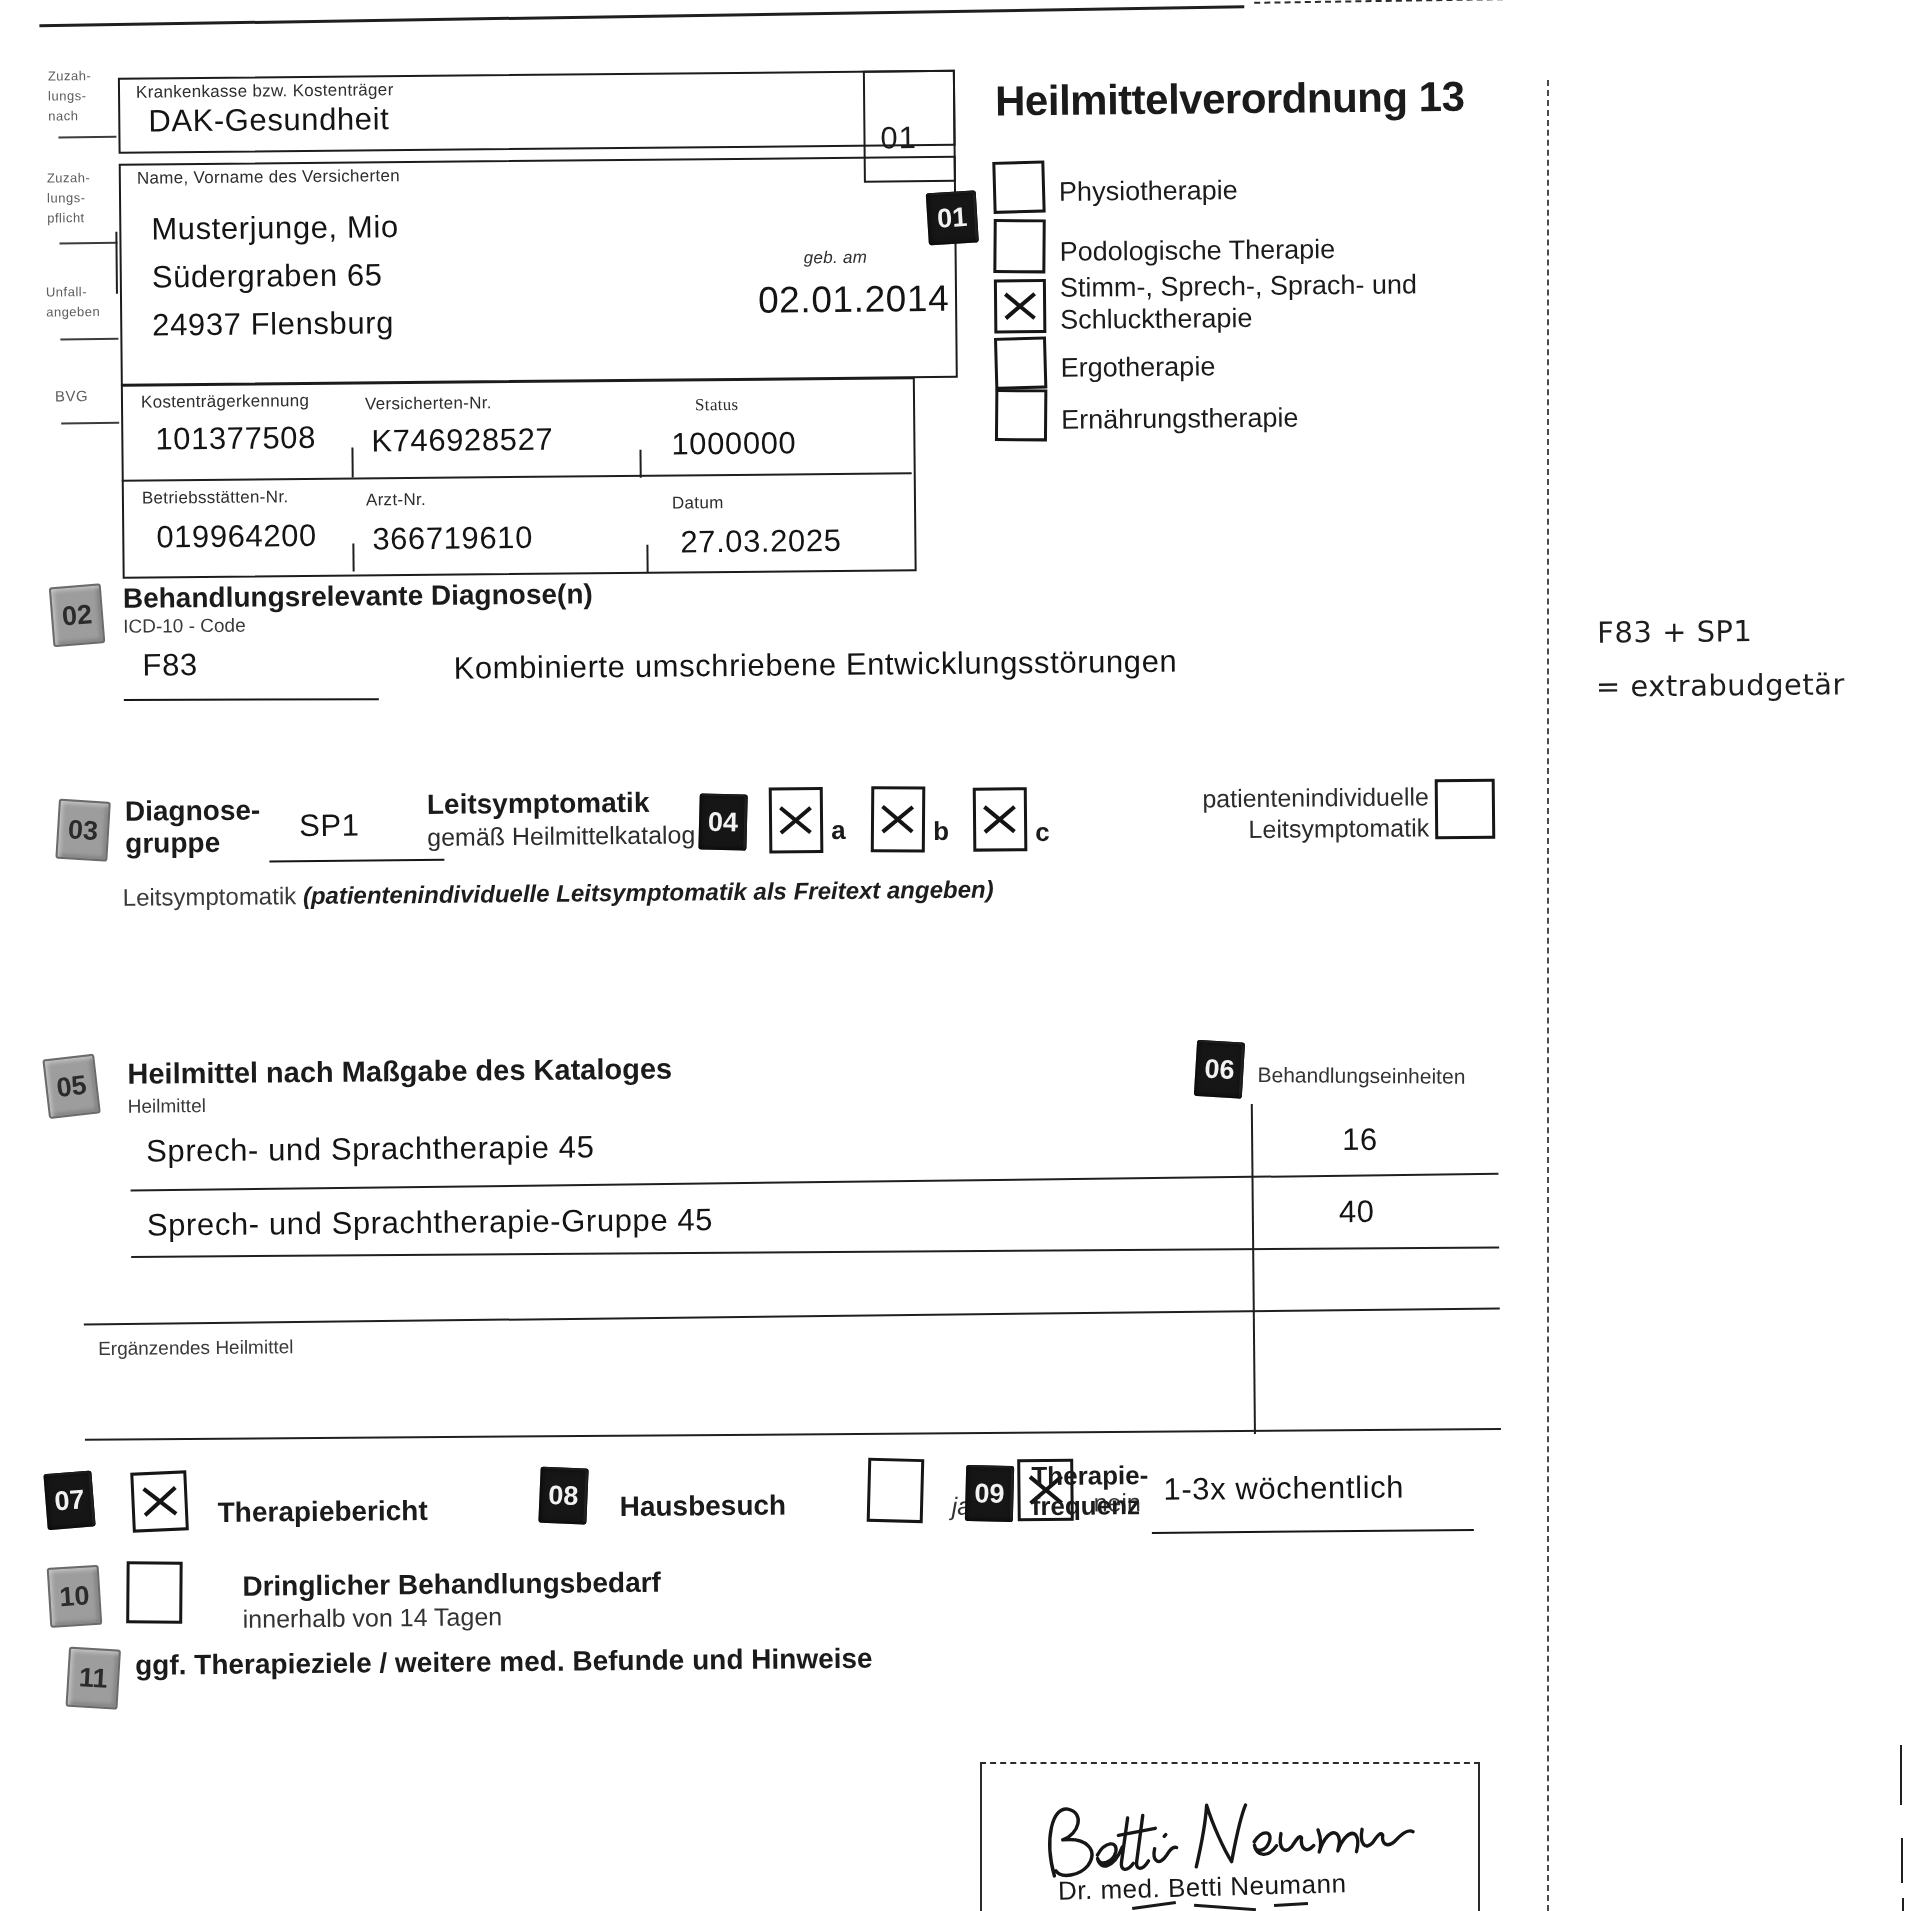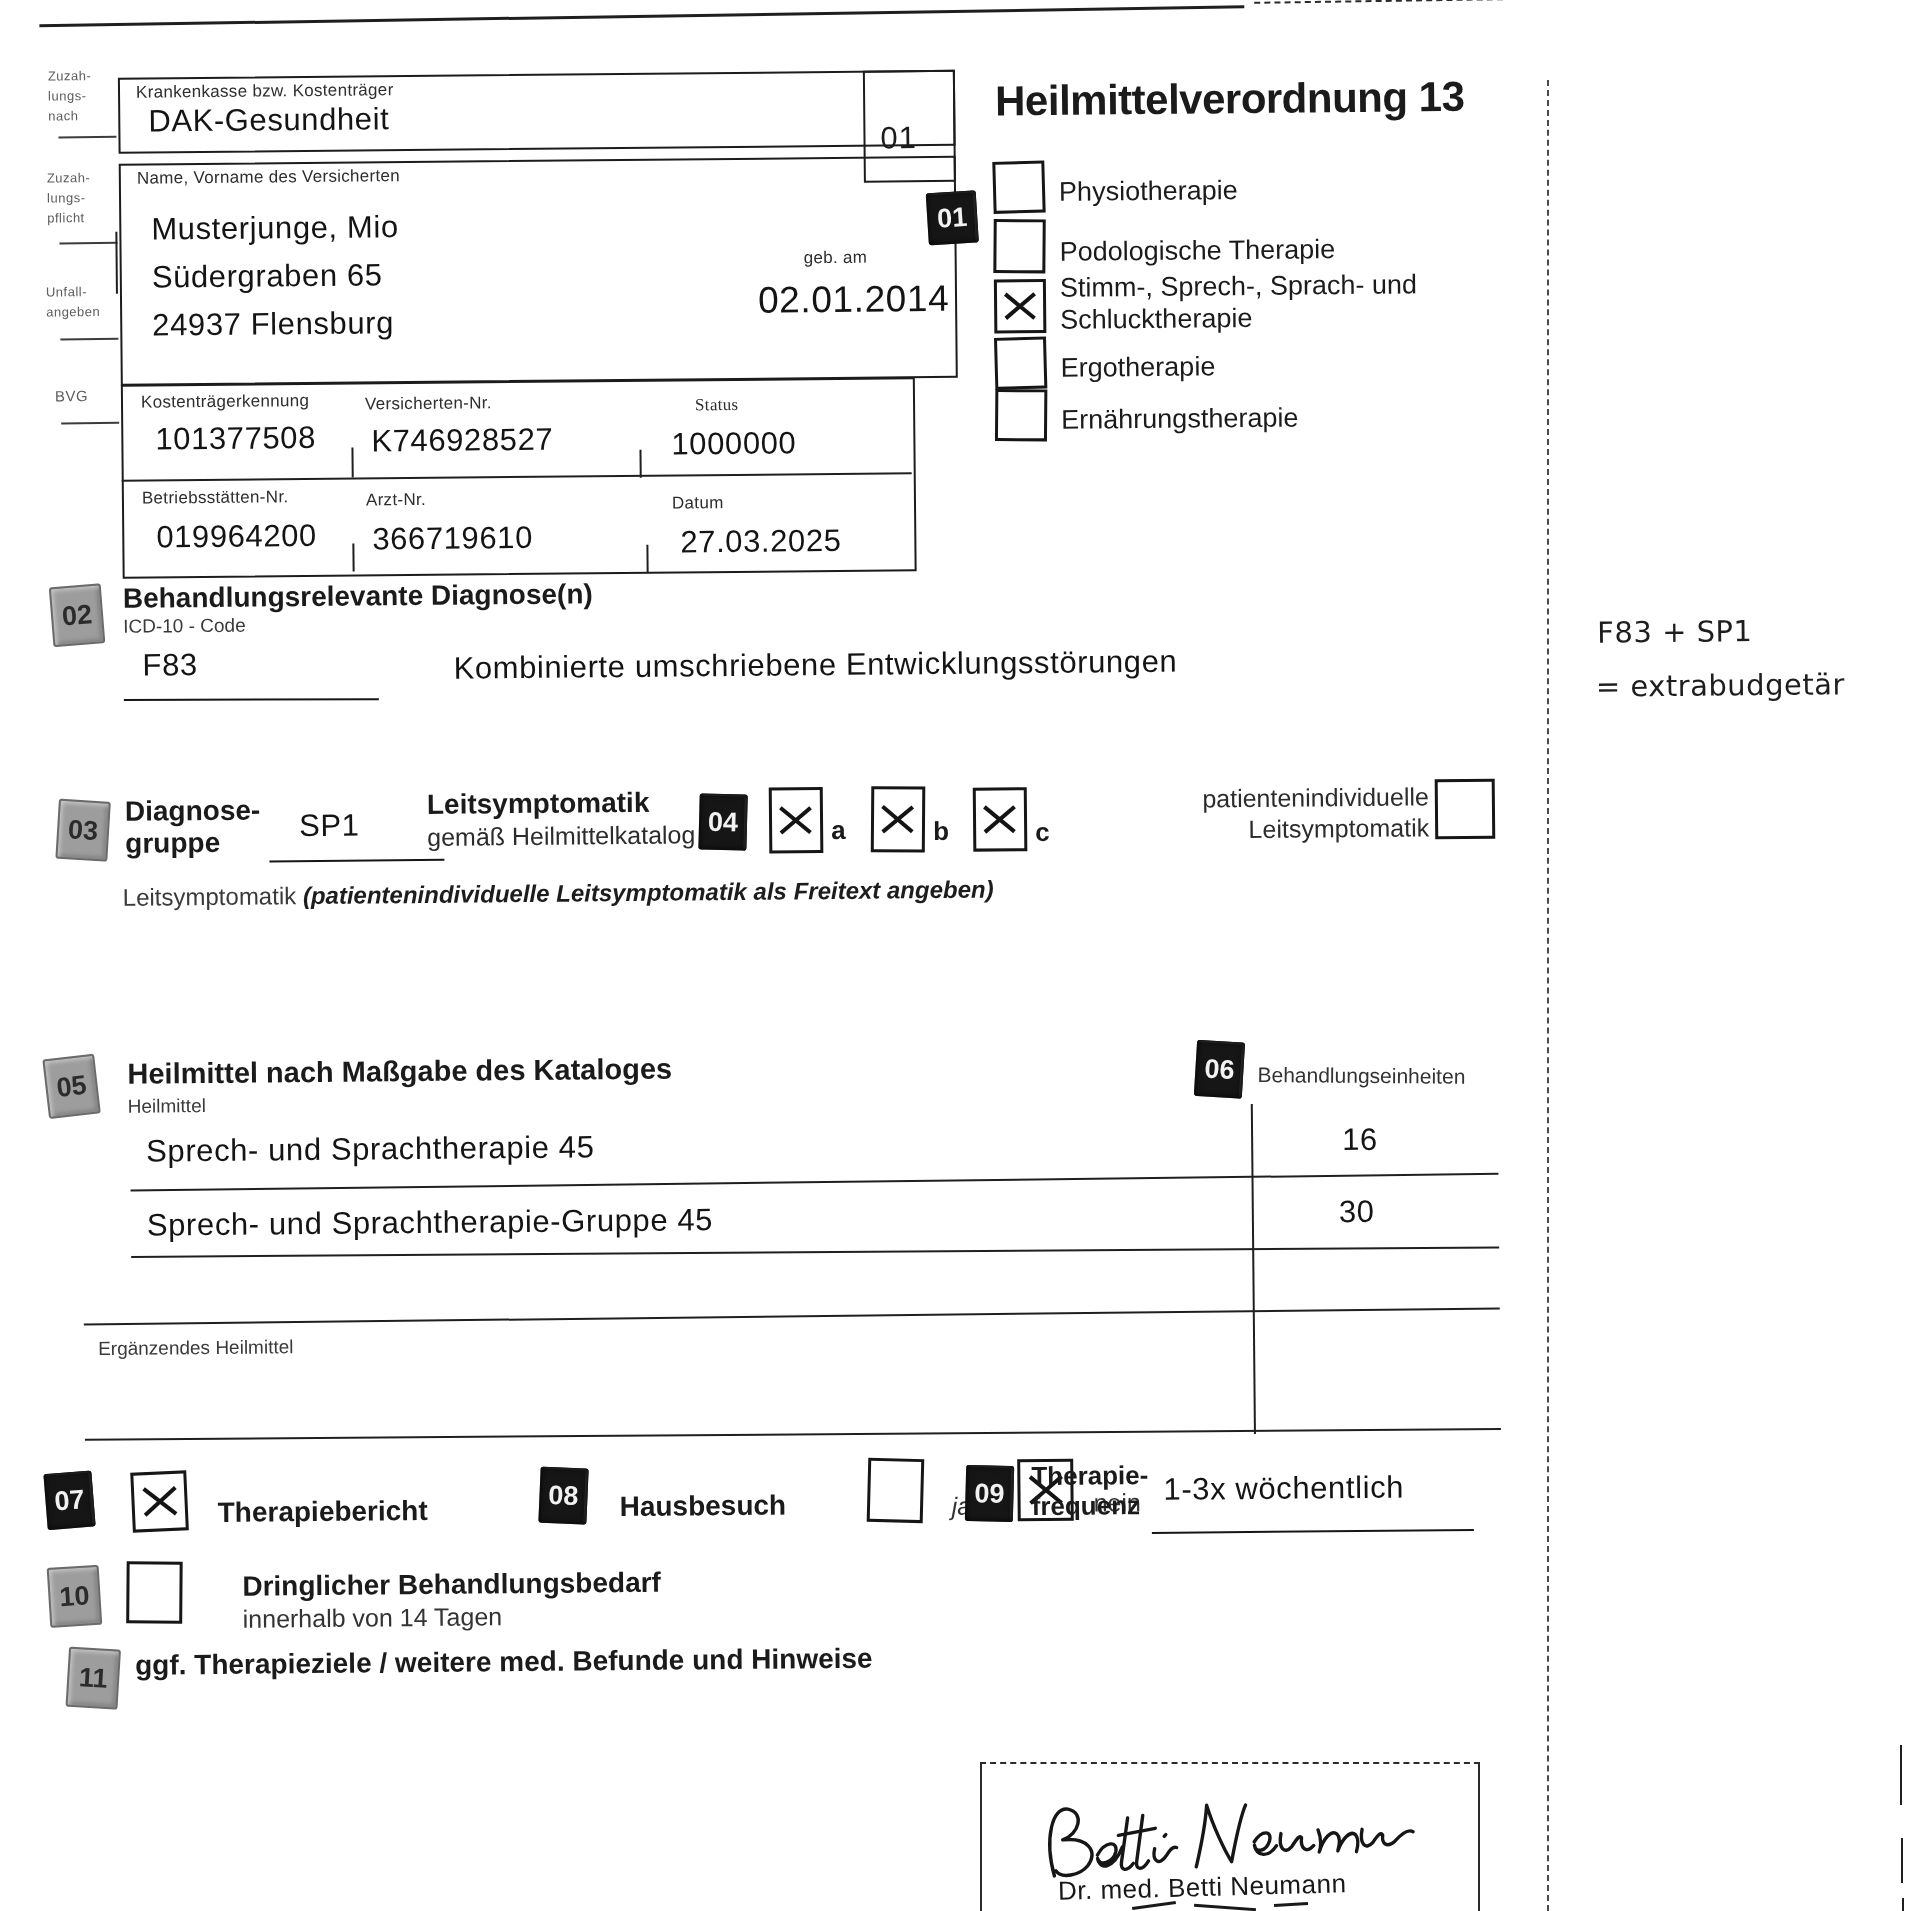--- a/index.html
+++ b/index.html
@@ -68,21 +68,21 @@
   <div class="abs lbl" style="left:136px;top:84px;">Krankenkasse bzw. Kostenträger</div>
   <div class="abs val" style="left:148px;top:104px;">DAK-Gesundheit</div>
   <div class="abs box" style="left:863px;top:78px;width:88px;height:108px;"></div>
   <div class="abs" style="left:880px;top:128px;font-size:31px;letter-spacing:1px;">01</div>
 
   <div class="abs box" style="left:118px;top:164px;width:833px;height:218px;"></div>
   <div class="abs lbl" style="left:136px;top:170px;">Name, Vorname des Versicherten</div>
   <div class="abs val" style="left:150px;top:212px;">Musterjunge, Mio</div>
   <div class="abs val" style="left:150px;top:260px;">Südergraben 65</div>
   <div class="abs val" style="left:150px;top:308px;">24937 Flensburg</div>
-  <div class="abs lbl" style="left:802px;top:256px;">geb. am</div>
+  <div class="abs lbl" style="left:802px;top:256px;font-style:italic;">geb. am</div>
   <div class="abs val" style="left:756px;top:286px;font-size:37px;">02.01.2014</div>
   <div class="abs badge badge-dark" style="left:926px;top:200px;width:50px;height:52px;transform:rotate(-3deg);">01</div>
 
   <div class="abs box" style="left:118px;top:385px;width:790px;height:190px;"></div>
   <div class="abs hline" style="left:118px;top:480px;width:790px;"></div>
   <div class="abs lbl" style="left:138px;top:394px;">Kostenträgerkennung</div>
   <div class="abs val" style="left:152px;top:422px;">101377508</div>
   <div class="abs lbl" style="left:362px;top:398px;">Versicherten-Nr.</div>
   <div class="abs val" style="left:368px;top:426px;">K746928527</div>
   <div class="abs lbl" style="left:692px;top:402px;font-family:Liberation Serif, serif;">Status</div>
@@ -149,21 +149,21 @@
   <div class="abs badge badge-light" style="left:36px;top:1056px;transform:rotate(-6deg);">05</div>
   <div class="abs b" style="left:118px;top:1058px;font-size:29px;">Heilmittel nach Maßgabe des Kataloges</div>
   <div class="abs small-sub" style="left:118px;top:1096px;">Heilmittel</div>
   <div class="abs badge badge-dark" style="left:1186px;top:1052px;transform:rotate(4deg);">06</div>
   <div class="abs" style="left:1248px;top:1076px;font-size:21px;color:#333;transform:rotate(1deg);">Behandlungseinheiten</div>
 
   <div class="abs val" style="left:136px;top:1134px;">Sprech- und Sprachtherapie 45</div>
   <div class="abs val" style="left:1332px;top:1134px;">16</div>
   <div class="abs hline thin" style="left:120px;top:1188px;width:1368px;transform:rotate(-.15deg);"></div>
   <div class="abs val" style="left:136px;top:1208px;">Sprech- und Sprachtherapie-Gruppe 45</div>
-  <div class="abs val" style="left:1328px;top:1206px;">30</div>
+  <div class="abs val" style="left:1328px;top:1206px;">40</div>
   <div class="abs hline thin" style="left:120px;top:1258px;width:1368px;transform:rotate(.15deg);"></div>
   <div class="abs hline thin" style="left:72px;top:1322px;width:1416px;transform:rotate(-.1deg);"></div>
   <div class="abs small-sub" style="left:86px;top:1338px;">Ergänzendes Heilmittel</div>
   <div class="abs hline thin" style="left:72px;top:1440px;width:1416px;transform:rotate(.12deg);"></div>
   <div class="abs vline" style="left:1241px;top:1115px;height:330px;border-left-width:2px;"></div>
 
   <div class="abs badge badge-dark" style="left:32px;top:1472px;transform:rotate(-4deg);">07</div>
   <div class="abs cb checked" style="left:118px;top:1472px;width:50px;height:54px;transform:rotate(-2deg);"></div>
   <div class="abs b" style="left:204px;top:1498px;font-size:28px;">Therapiebericht</div>
   <div class="abs badge badge-dark" style="left:526px;top:1472px;transform:rotate(3deg);">08</div>

